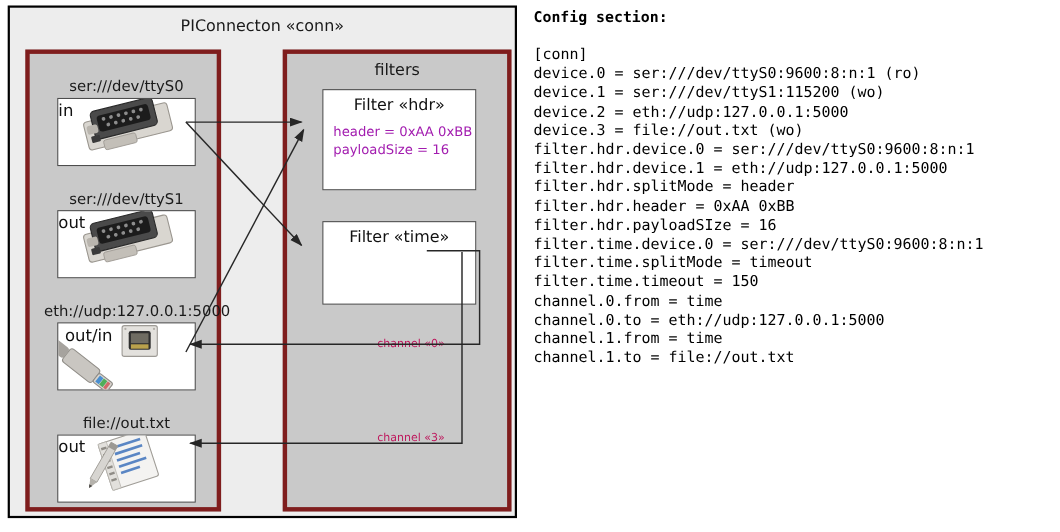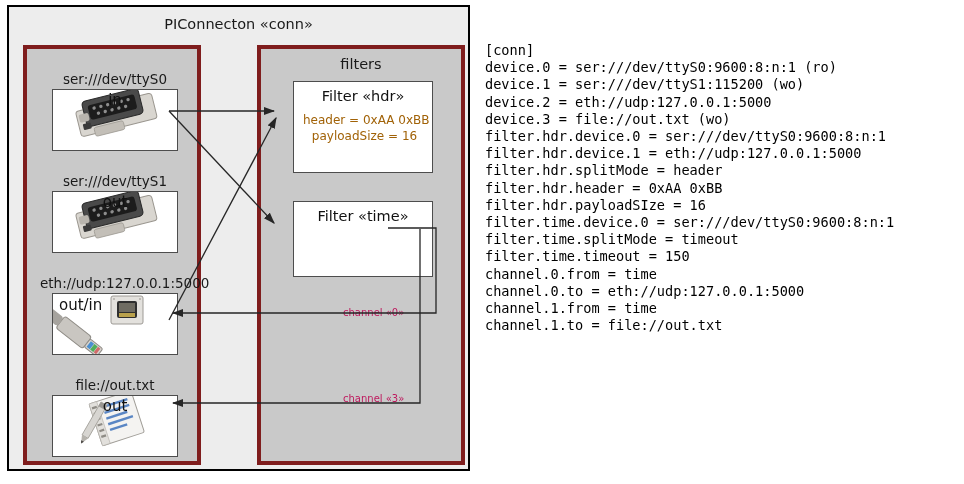--- a/index.html
+++ b/index.html
@@ -34,38 +34,38 @@
   .dev-group{position:absolute;}
   .dev-label{
     position:absolute;left:0;top:0;width:100%;text-align:center;
     font-size:13.5px;color:#1a1a1a;white-space:nowrap;
   }
   .dev-box{
     position:absolute;left:0;top:18px;width:100%;height:62px;
     background:#ffffff;border:1.5px solid #4d4d4d;box-sizing:border-box;
   }
   .dev-dir{
-    position:absolute;left:0;top:1px;width:100%;text-align:center;
+    position:absolute;left:0;top:1px;width:100%;
     font-size:15px;color:#111111;z-index:3;
   }
   .dev-dir.left{text-align:left;left:6px;width:auto;top:2px;}
   .dev-icon{position:absolute;}
 
   
   .filter-box{
     position:absolute;background:#ffffff;border:1.5px solid #4d4d4d;
     box-sizing:border-box;
   }
   .filter-title{
     position:absolute;left:0;top:6px;width:100%;text-align:center;
     font-size:14.5px;color:#111111;
   }
   .filter-props{
     position:absolute;left:9px;top:31px;right:6px;
-    font-size:12px;color:#a16207;line-height:1.32;text-align:center;
+    font-size:12px;color:#a21caf;line-height:1.32;
   }
   .filter-props div{white-space:nowrap;}
 
   .chan-label{
     position:absolute;font-size:10px;color:#be185d;white-space:nowrap;
   }
 
   #wires{position:absolute;left:0;top:0;width:478px;height:484px;
          pointer-events:none;}
 
@@ -251,14 +251,15 @@
       <path d="M169,320 L276,118" marker-end="url(#ah)"></path>
 
       <path d="M388,228 L436,228 L436,313 L173,313" marker-end="url(#ah)"></path>
 
       <path d="M420,229 L420,403 L173,403" marker-end="url(#ah)"></path>
     </g>
   </svg>
 </div>
 
 <div id="config">
+  <div id="config-heading">Config section:</div>
   <div id="config-body"><div>[conn]</div><div>device.0 = ser:///dev/ttyS0:9600:8:n:1 (ro)</div><div>device.1 = ser:///dev/ttyS1:115200 (wo)</div><div>device.2 = eth://udp:127.0.0.1:5000</div><div>device.3 = file://out.txt (wo)</div><div>filter.hdr.device.0 = ser:///dev/ttyS0:9600:8:n:1</div><div>filter.hdr.device.1 = eth://udp:127.0.0.1:5000</div><div>filter.hdr.splitMode = header</div><div>filter.hdr.header = 0xAA 0xBB</div><div>filter.hdr.payloadSIze = 16</div><div>filter.time.device.0 = ser:///dev/ttyS0:9600:8:n:1</div><div>filter.time.splitMode = timeout</div><div>filter.time.timeout = 150</div><div>channel.0.from = time</div><div>channel.0.to = eth://udp:127.0.0.1:5000</div><div>channel.1.from = time</div><div>channel.1.to = file://out.txt</div></div>
 </div>
 
 </body></html>

